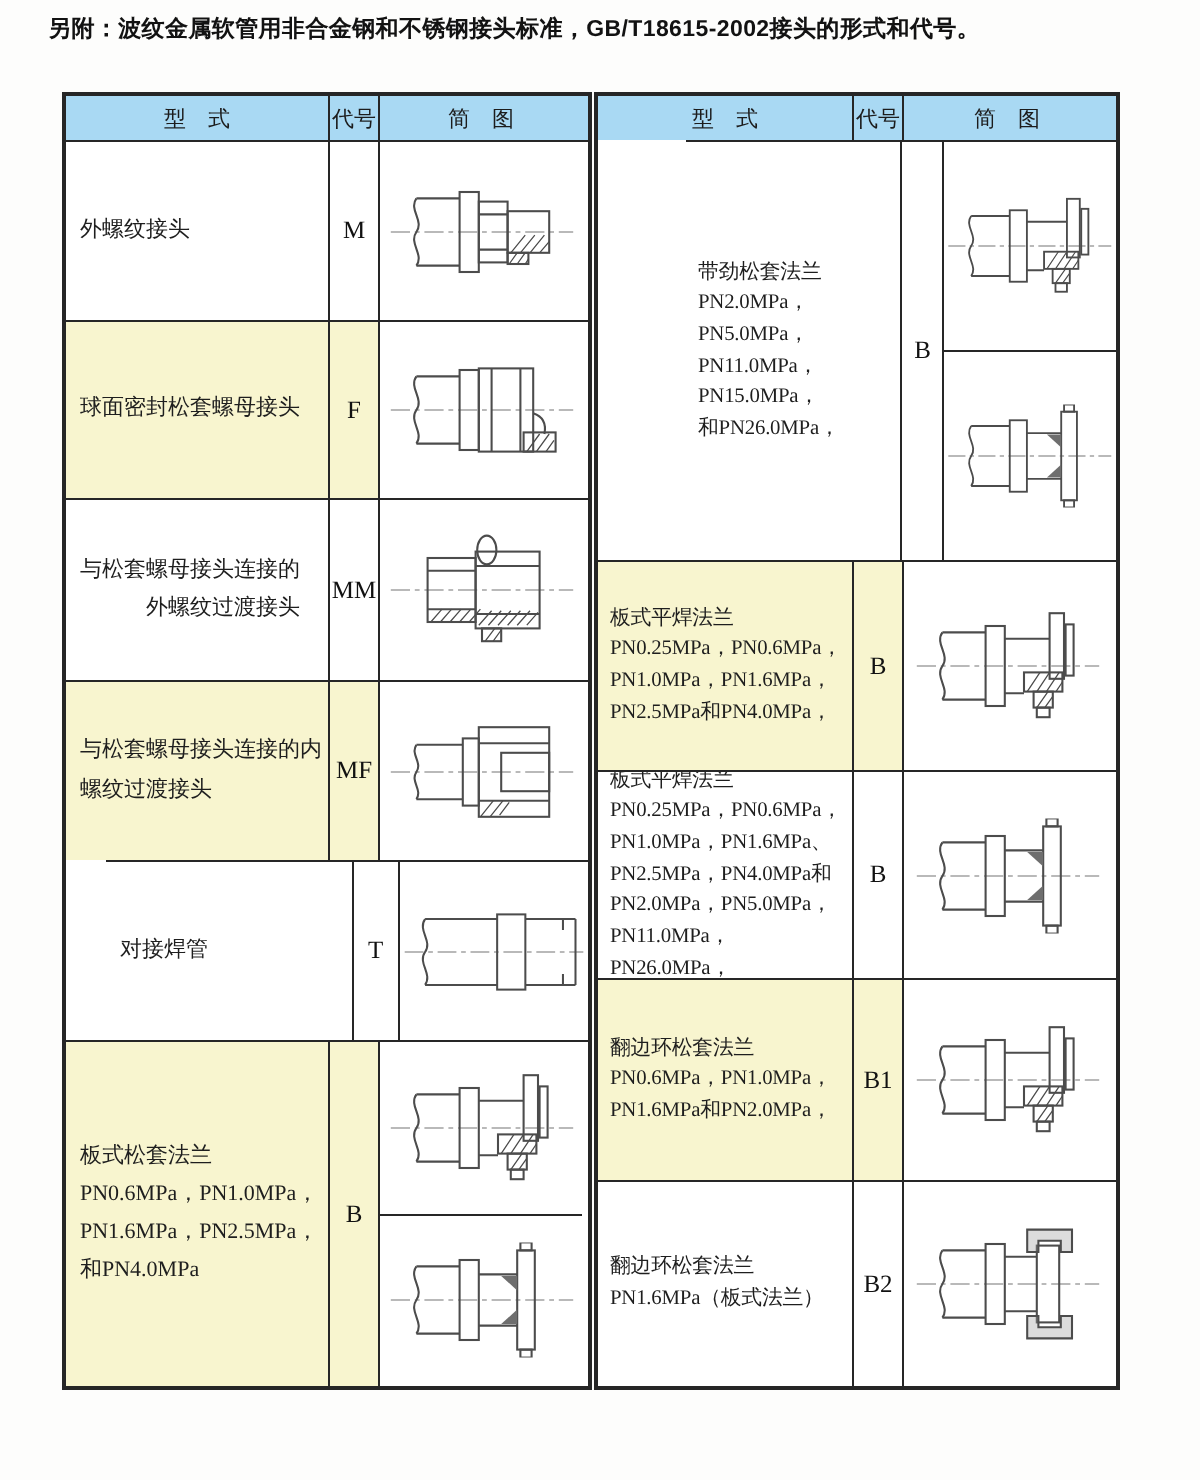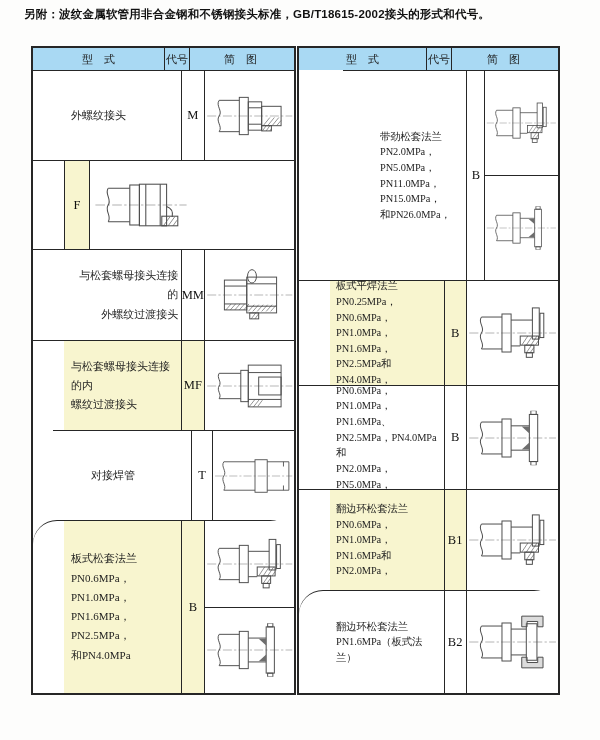--- a/index.html
+++ b/index.html
@@ -18,22 +18,22 @@
     background:#fff;display:flex;flex-direction:column;
     box-sizing:border-box;height:649px;
   }
   .tbl.left{width:265px;}
   .tbl.right{width:263px;}
   .thead{display:flex;height:22px;background:var(--header-bg,#a9d9f3);flex:0 0 auto;}
   .th{
     display:flex;align-items:center;justify-content:center;
     font-size:11px;font-weight:normal;color:#1c1c1c;box-sizing:border-box;
   }
-  .trow{display:flex;border-top:1.5px solid var(--border,#262626);box-sizing:border-box;flex:0 0 auto;padding-left:31px;}
-  .trow.grow{flex:1 1 auto;border-radius:24px;}
+  .trow{display:flex;border-top:1.5px solid var(--border,#262626);box-sizing:border-box;flex:0 0 auto;}
+  .trow.grow{flex:1 1 auto;}
   .c-type,.c-code,.c-diag{box-sizing:border-box;overflow:hidden;}
   .left .c-type,.left .th-type{width:131px;}
   .left .c-code,.left .th-code{width:26px;}
   .left .c-diag,.left .th-diag{width:101px;}
   .right .c-type,.right .th-type{width:127px;}
   .right .c-code,.right .th-code{width:26px;}
   .right .c-diag,.right .th-diag{width:103px;}
   .th-code,.c-code{border-left:1.5px solid var(--border,#262626);border-right:1.5px solid var(--border,#262626);}
   .c-type{
     display:flex;align-items:center;
@@ -215,20 +215,21 @@
       <div class="c-diag">
           <div class="sub">
         <svg class="diag" viewBox="0 0 120 72">
               <use href="#sym-male-thread"></use>
             </svg>
       </div>
         </div>
     </div>
 
     <div class="trow hl" style="height:89px;">
+      <div class="c-type">球面密封松套螺母接头</div>
       <div class="c-code">F</div>
       <div class="c-diag">
           <div class="sub">
         <svg class="diag" viewBox="0 0 120 72">
               <use href="#sym-swivel-nut"></use>
             </svg>
       </div>
         </div>
     </div>
 

